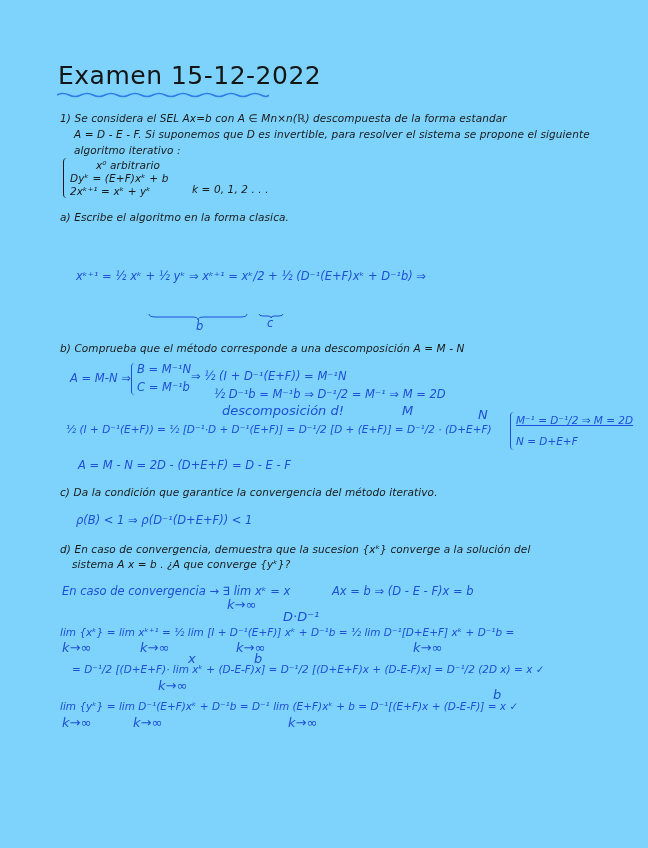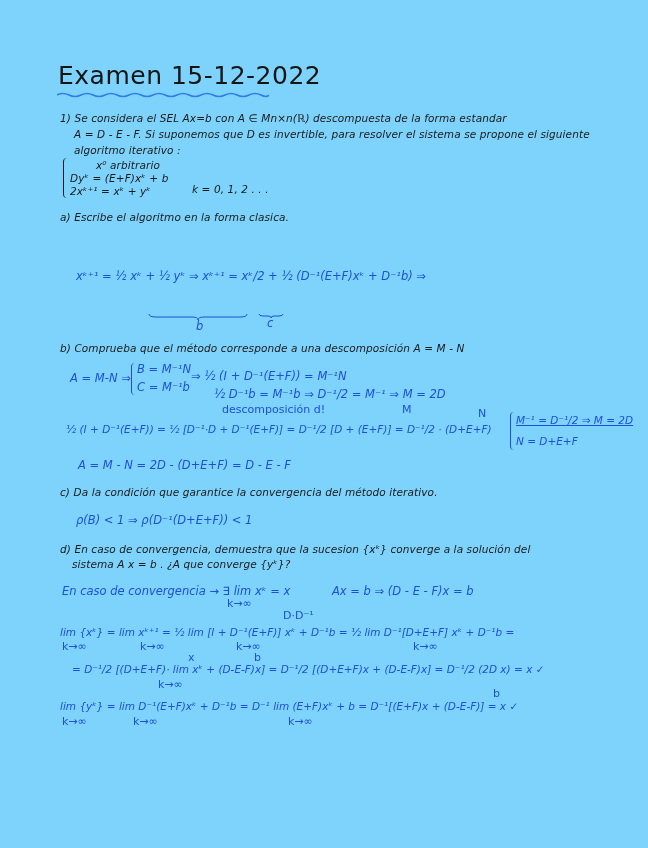--- a/index.html
+++ b/index.html
@@ -7,21 +7,21 @@
   body { position: relative; font-family: "DejaVu Sans", sans-serif; }
   .page { position: absolute; left: 0; top: 0; width: 648px; height: 848px; background: #7dd3fc; }
   .line { position: absolute; white-space: nowrap; line-height: 1.1; }
   .black { color: #1a1a1a; }
   .blue { color: #1f4fd6; }
   .q { font-size: 10.5px; font-style: italic; letter-spacing: 0.1px; }
   .m { font-size: 11.5px; font-style: italic; }
   .title { font-size: 25px; letter-spacing: 0.5px; color: #151515; font-family: "DejaVu Sans", sans-serif; }
   .title-underline { position: absolute; left: 57px; top: 92px; width: 212px; height: 6px; }
   .brace { position: absolute; border-left: 1.2px solid currentColor; border-radius: 4px 0 0 4px; }
-  .annot { font-size: 11px; }
+  .annot { font-size: 13px; font-style: italic; }
 </style>
 </head>
 <body>
 
 <div class="page">
 
   <div class="line title" style="left:58px; top:62px;">Examen 15-12-2022</div>
   <svg class="title-underline" viewBox="0 0 212 6" preserveAspectRatio="none">
     <path d="M0 3 Q 6 0 12 3 T 24 3 T 36 3 T 48 3 T 60 3 T 72 3 T 84 3 T 96 3 T 108 3 T 120 3 T 132 3 T 144 3 T 156 3 T 168 3 T 180 3 T 192 3 T 204 3 T 212 3" fill="none" stroke="#2f7de6" stroke-width="1.6"></path>
   </svg>

